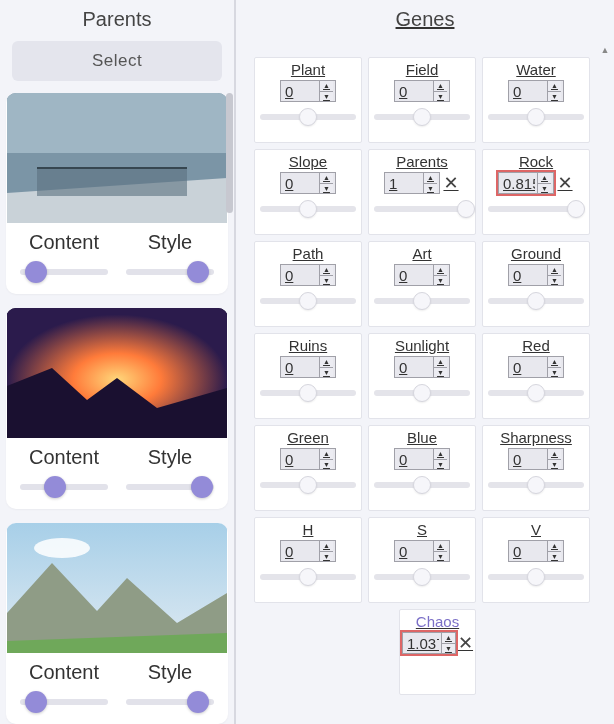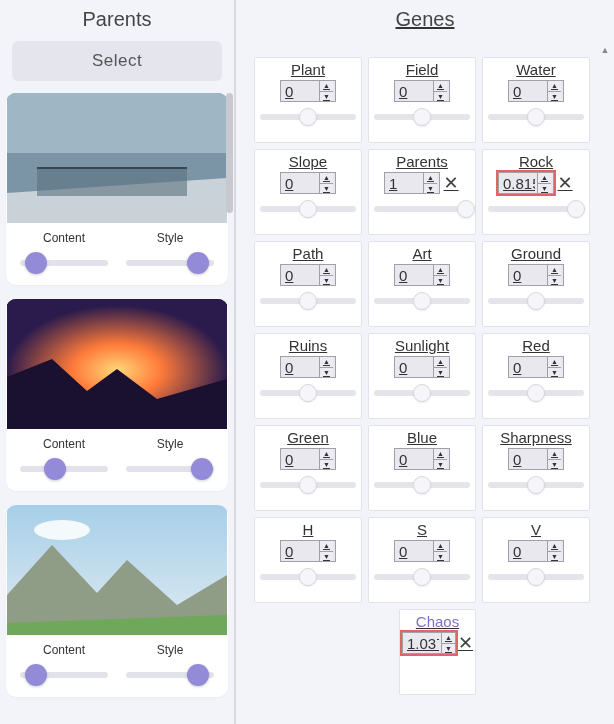--- a/index.html
+++ b/index.html
@@ -72,21 +72,21 @@
     padding: 8px 10px 12px;
     gap: 10px;
   }
   .parent-slider-col {
     flex: 1;
     display: flex;
     flex-direction: column;
     align-items: center;
   }
   .parent-slider-label {
-    font-size: 12px;
+    font-size: 20px;
     color: #333;
     margin-bottom: 8px;
   }
   
   .pslider {
     position: relative;
     width: 88px;
     height: 20px;
   }
   .pslider-track {

